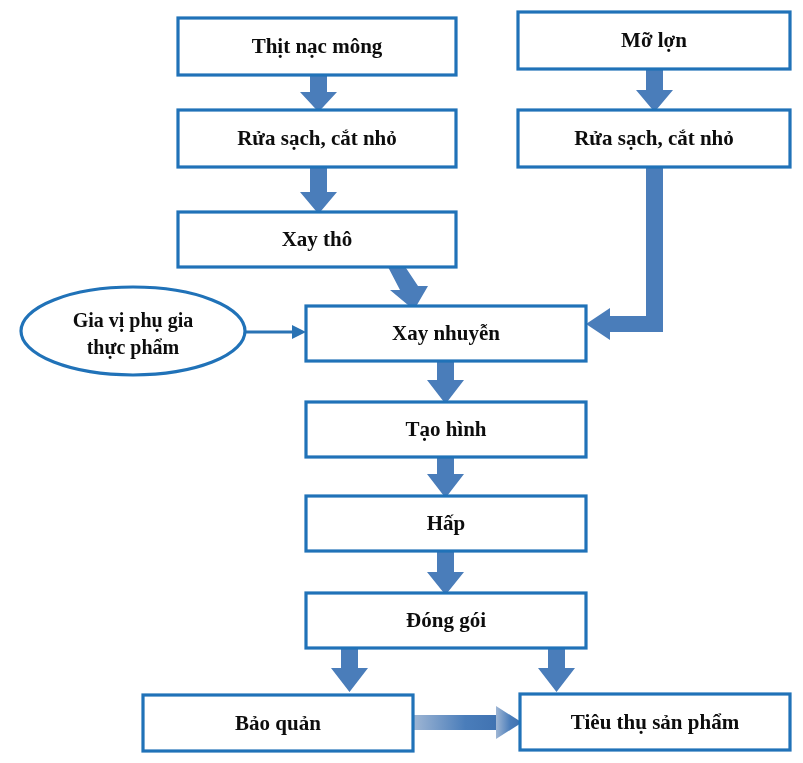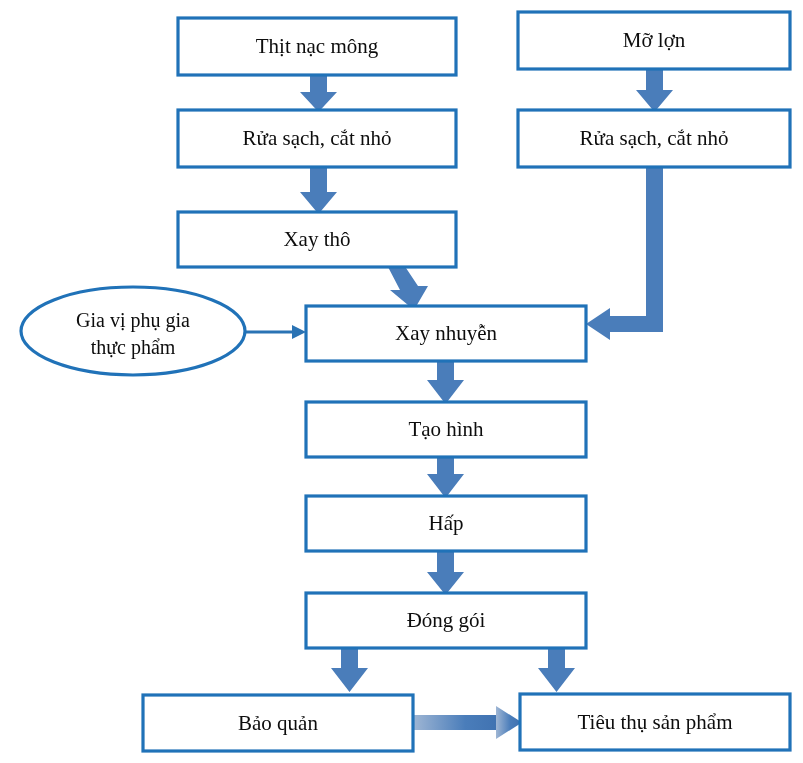--- a/index.html
+++ b/index.html
@@ -11,20 +11,21 @@
     width: 803px;
     height: 763px;
     font-family: "Liberation Serif", "DejaVu Serif", serif;
     overflow: hidden;
   }
   #flowchart {
     position: relative;
     width: 803px;
     height: 587px;
     background: #ffffff;
+    font-weight: bold;
   }
   svg.canvas {
     position: absolute;
     left: 0;
     top: 0;
     width: 803px;
     height: 763px;
   }
   .node-label {
     font-family: "Liberation Serif", "DejaVu Serif", serif;

